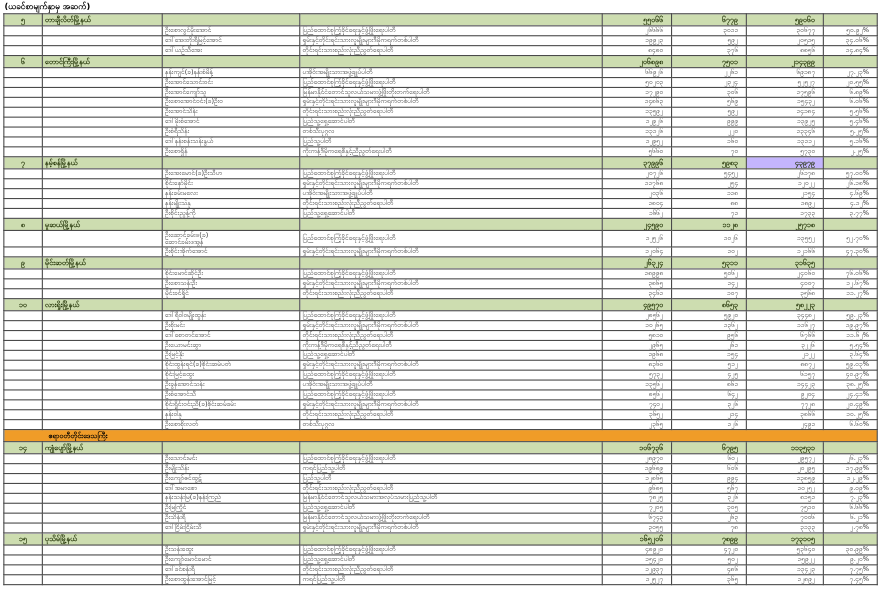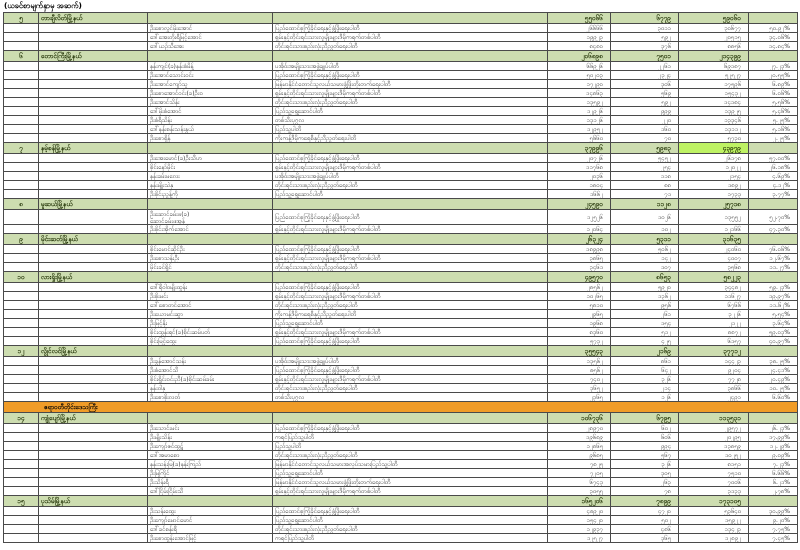--- a/index.html
+++ b/index.html
@@ -193,21 +193,21 @@
         <td class="num">၅၇၃ဝ</td>
         <td class="pct">၂.၂၅%</td>
       </tr>
       <tr class="township">
         <td class="rowno" style="background: rgb(205, 221, 176);">၇</td>
         <td style="background: rgb(205, 221, 176);">နမ့်စန်မြို့နယ်</td>
         <td style="background: rgb(205, 221, 176);"></td>
         <td style="background: rgb(205, 221, 176);"></td>
         <td class="num" style="background: rgb(205, 221, 176); margin-top: 18px;">၃၇၉၉၆</td>
         <td class="num" style="background: rgb(205, 221, 176);">၅၉၈၃</td>
-        <td class="num" style="background: #bef264;">၄၃၉၇၉</td>
+        <td class="num" style="background: #c4b5fd;">၄၃၉၇၉</td>
         <td class="pct" style="background: rgb(205, 221, 176);"></td>
       </tr>
       <tr>
         <td class="rowno"></td>
         <td></td>
         <td>ဦးအေးမောင်(ခ)ဦးသီဟ</td>
         <td>ပြည်ထောင်စုကြံ့ခိုင်ရေးနှင့်ဖွံ့ဖြိုးရေးပါတီ</td>
         <td class="num">၂ဝ၇၂၆</td>
         <td class="num">၅၄၅၂</td>
         <td class="num">၂၆၁၇၈</td>
@@ -397,30 +397,20 @@
       <tr>
         <td class="rowno"></td>
         <td></td>
         <td>စိုင်းမြင့်ထွေး</td>
         <td>ပြည်ထောင်စုကြံ့ခိုင်ရေးနှင့်ဖွံ့ဖြိုးရေးပါတီ</td>
         <td class="num">၅၇၃၂</td>
         <td class="num">၄၂၅</td>
         <td class="num">၆၁၅၇</td>
         <td class="pct">၄ဝ.၉၇%</td>
       </tr>
-      <tr class="township">
-        <td class="rowno" style="background: rgb(205, 221, 176);">၁၂</td>
-        <td style="background: rgb(205, 221, 176);">လွိုင်လင်မြို့နယ်</td>
-        <td style="background: rgb(205, 221, 176);"></td>
-        <td style="background: rgb(205, 221, 176);"></td>
-        <td class="num" style="background: rgb(205, 221, 176);">၃၅၅၄၃</td>
-        <td class="num" style="background: rgb(205, 221, 176);">၂၁၆၉</td>
-        <td class="num" style="background: rgb(205, 221, 176);">၃၇၇၁၂</td>
-        <td class="pct" style="background: rgb(205, 221, 176);"></td>
-      </tr>
       <tr>
         <td class="rowno"></td>
         <td></td>
         <td>ဦးခွန်အောင်သန်း</td>
         <td>ပအိုဝ်းအမျိုးသားအဖွဲ့ချုပ်ပါတီ</td>
         <td class="num">၁၃၅၆၂</td>
         <td class="num">၈၆၁</td>
         <td class="num">၁၄၄၂၃</td>
         <td class="pct">၃၈.၂၅%</td>
       </tr>

